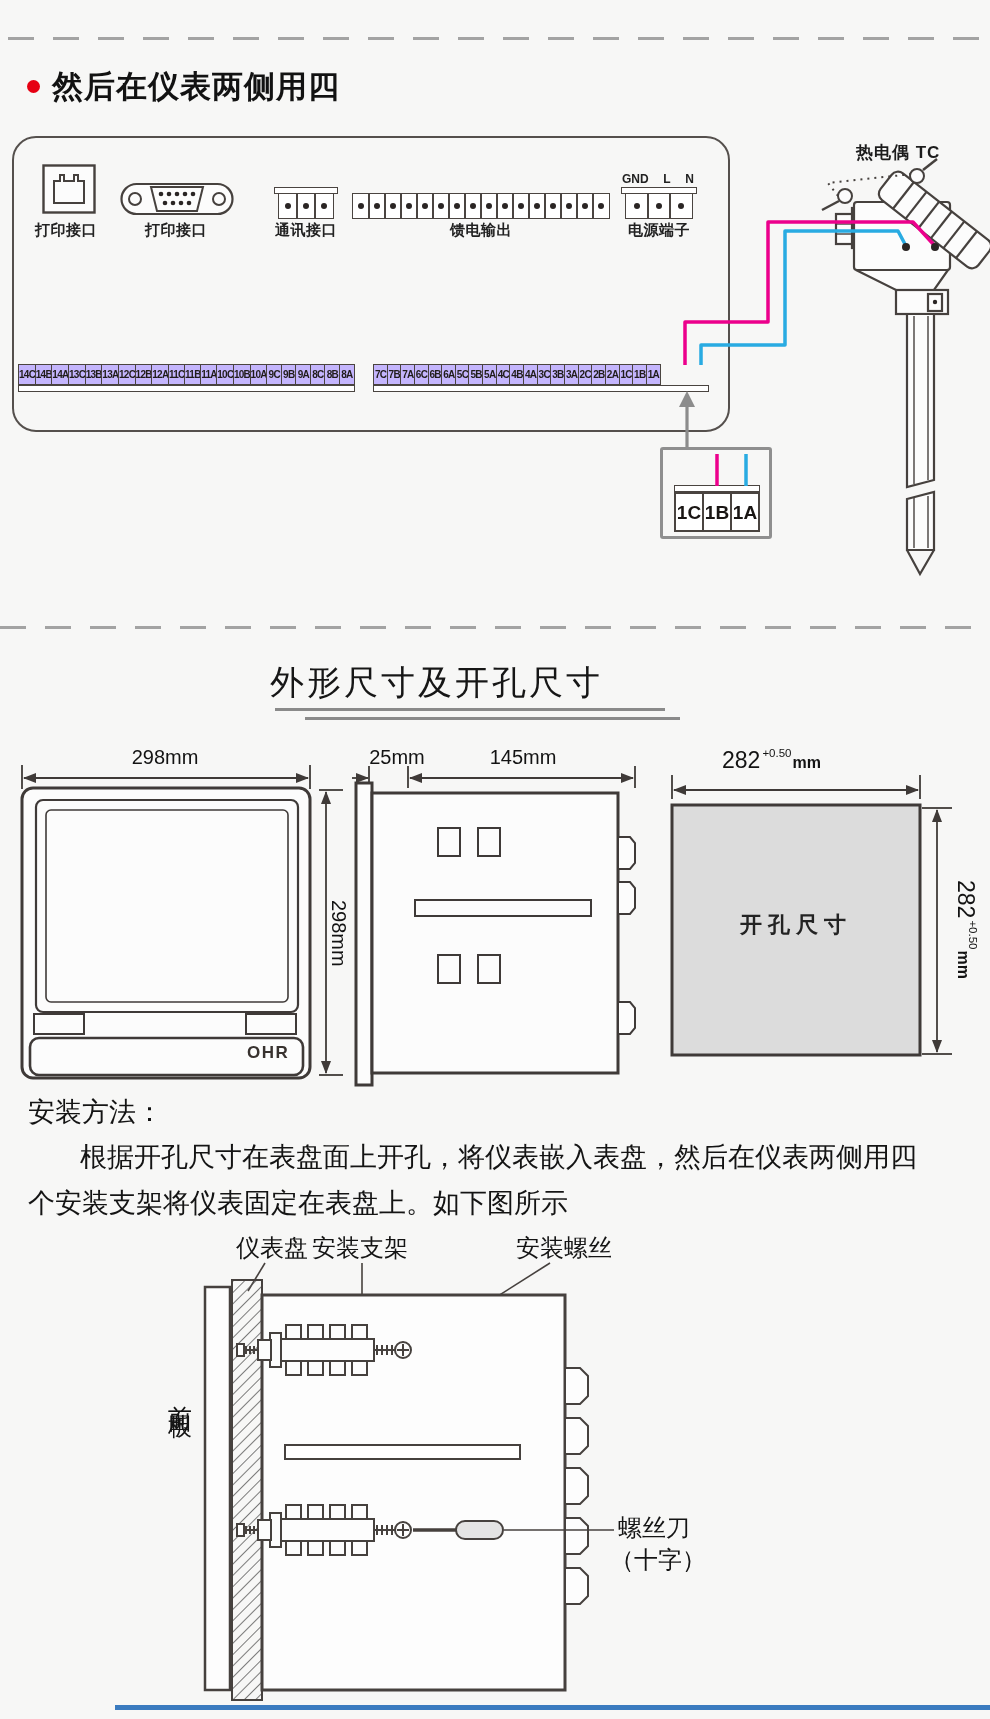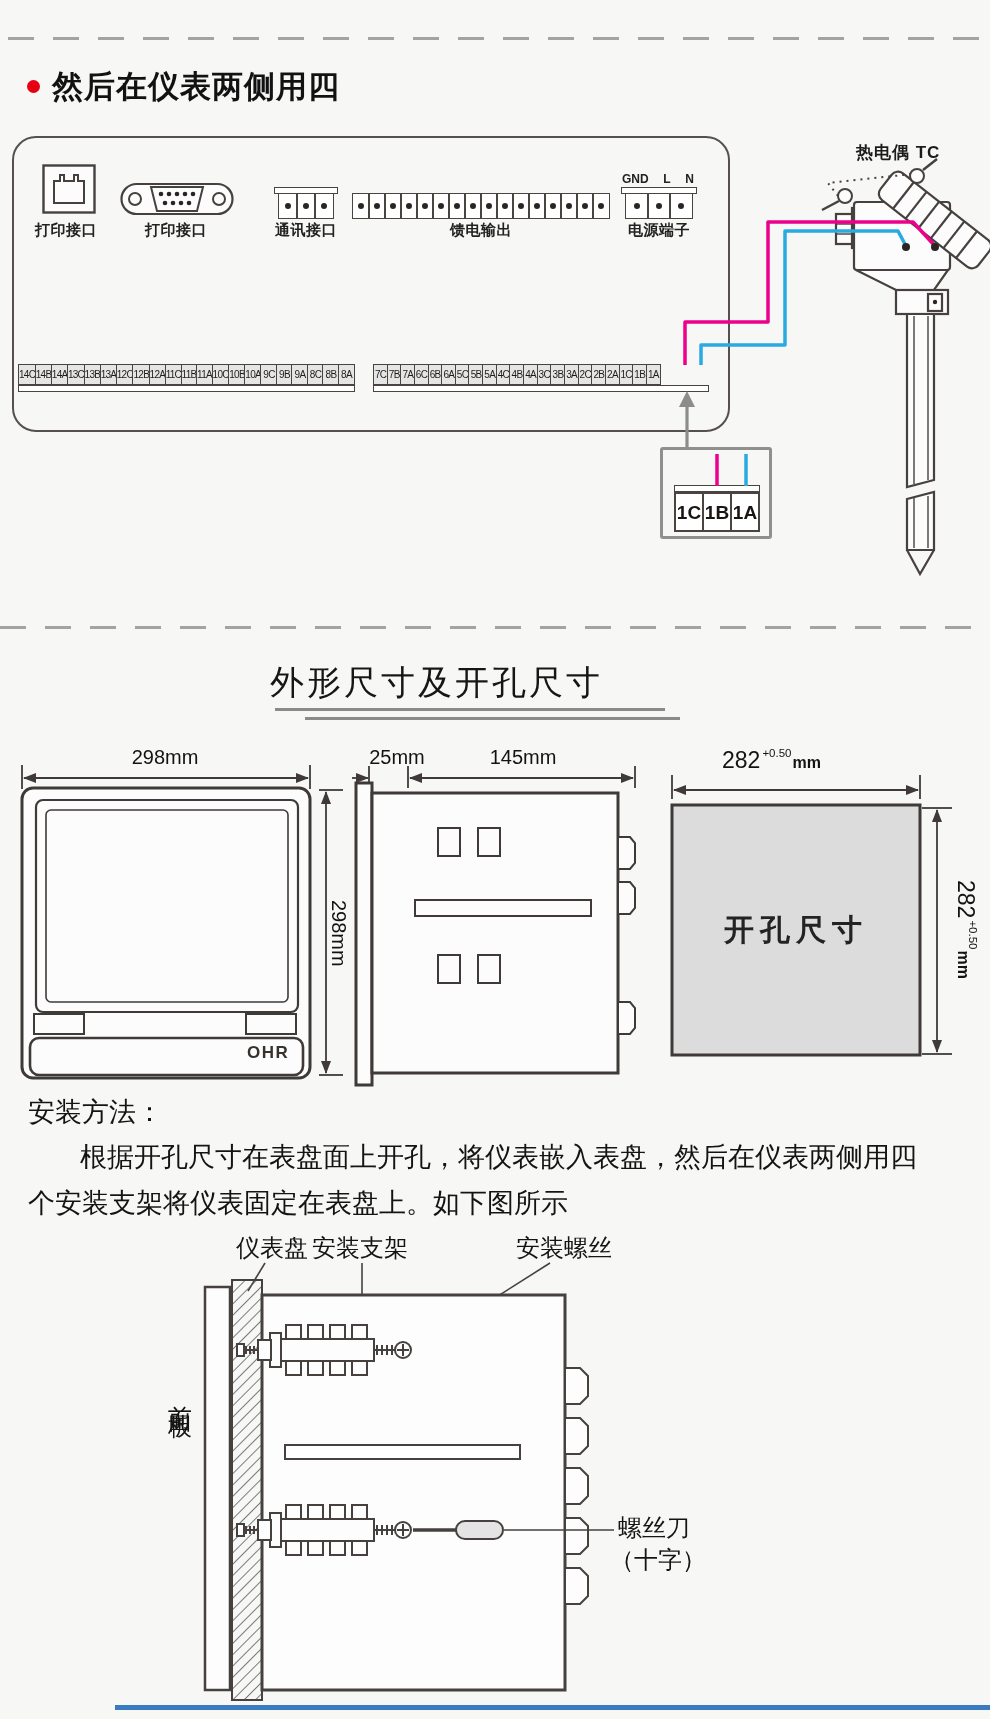--- a/index.html
+++ b/index.html
@@ -12,40 +12,40 @@
   .devbox{border:2.5px solid #55504d;border-radius:24px}
   .portlabel{font-size:15px;font-weight:700;text-align:center;color:#222;letter-spacing:.5px}
   .pins{display:flex;justify-content:space-between;font-size:12px;font-weight:700;color:#222}
   .tbar{border:1.6px solid #4a4440;background:#fff;height:7px}
   .dblock{display:flex;background:#fff}
   .dblock>span{flex:1;border:1.8px solid #4a4440;margin-left:-1.8px;position:relative}
   .dblock>span:first-child{margin-left:0}
   .dblock>span::after{content:"";position:absolute;width:6px;height:6px;border-radius:50%;
       background:#2a2524;left:50%;top:50%;transform:translate(-50%,-50%)}
   .tstrip{display:flex;background:#fff;border:0}
-  .tstrip>span{flex:1;border:1.6px solid #4a4440;margin-left:-1.6px;background:#e5e5e5;
-      font-weight:400;font-size:10px;line-height:19px;text-align:center;
+  .tstrip>span{flex:1;border:1.6px solid #4a4440;margin-left:-1.6px;background:#c4b5fd;
+      font-weight:700;font-size:10px;line-height:19px;text-align:center;
       letter-spacing:-0.7px;white-space:nowrap;overflow:visible;color:#201c1a}
   .tstrip>span:first-child{margin-left:0}
   .tbarwide{border:1.6px solid #4a4440;background:#fff;height:7px}
   .detailbox{border:3px solid #8f8f8f;border-radius:3px}
   .dstrip{display:flex}
   .dstrip>span{flex:1;border:2px solid #4a4440;margin-left:-2px;background:#fff;
       font-weight:700;font-size:19px;line-height:37px;text-align:center;color:#191513}
   .dstrip>span:first-child{margin-left:0}
   .sensorlabel{font-size:17px;font-weight:700;letter-spacing:1px}
   .sec2-title{font-size:34px;font-weight:500;letter-spacing:3px;color:#161616}
   .uline{height:2.5px;background:#8a8a8a}
   .dimlabel{font-size:20px;font-weight:500;color:#131313;text-align:center}
   .vtext{writing-mode:vertical-rl;font-size:20px;color:#131313}
   .tolwrap{display:inline-flex;align-items:flex-start;color:#131313}
   .tolbase{font-size:23px;line-height:24px}
   .tolstack{display:flex;flex-direction:row;font-size:11.5px;line-height:11px;margin:0 1px 0 2px}
   .tolunit{font-size:16px;font-weight:700;margin-top:6px}
-  .cutouttext{font-family:"Liberation Serif",serif;font-weight:700;font-size:30px;
+  .cutouttext{font-family:"Liberation Serif",serif;font-weight:700;font-size:22px;
       letter-spacing:6px;text-align:center;color:#232323}
   .brand{font-size:17px;font-weight:800;letter-spacing:1.5px;color:#38322f}
   .bodytext{font-family:"Liberation Serif",serif;font-size:27px;color:#141414}
   .mlabel{font-family:"Liberation Serif",serif;font-size:24px;color:#141414}
   .vlabel{font-family:"Liberation Serif",serif;font-size:24px;color:#141414;
       writing-mode:vertical-rl;letter-spacing:5px}
   svg{display:block}
 </style>
 </head>
 <body>

